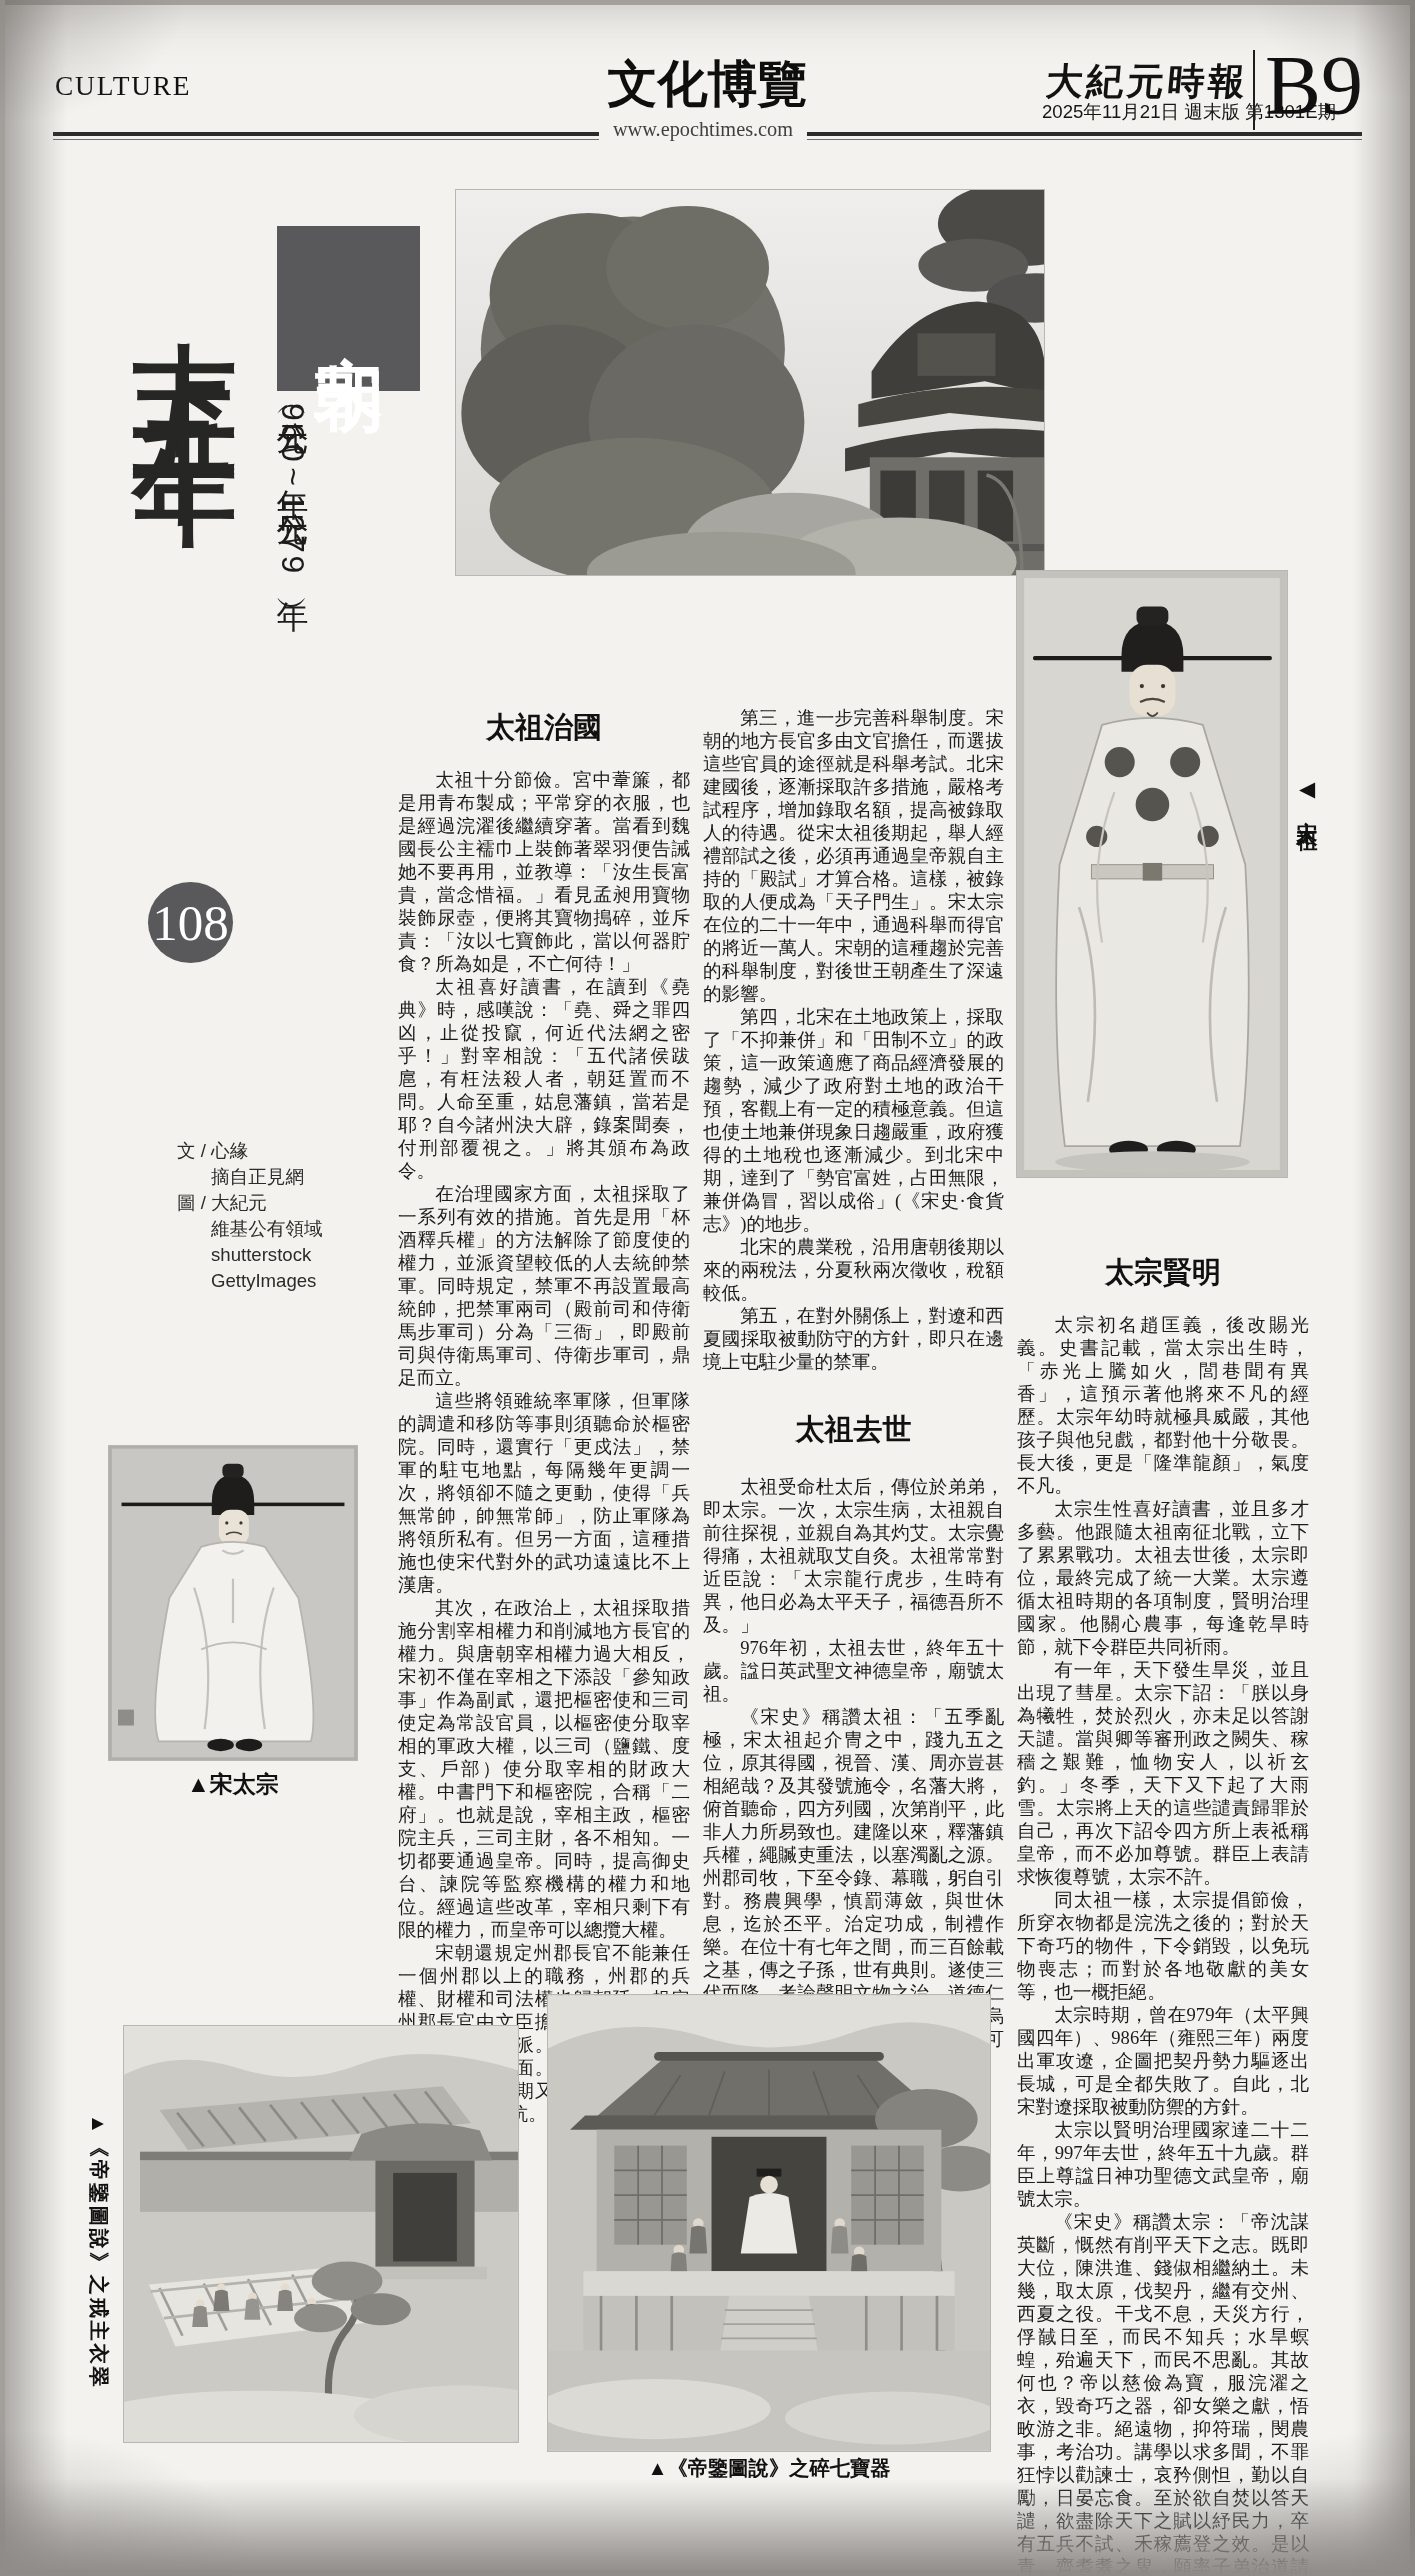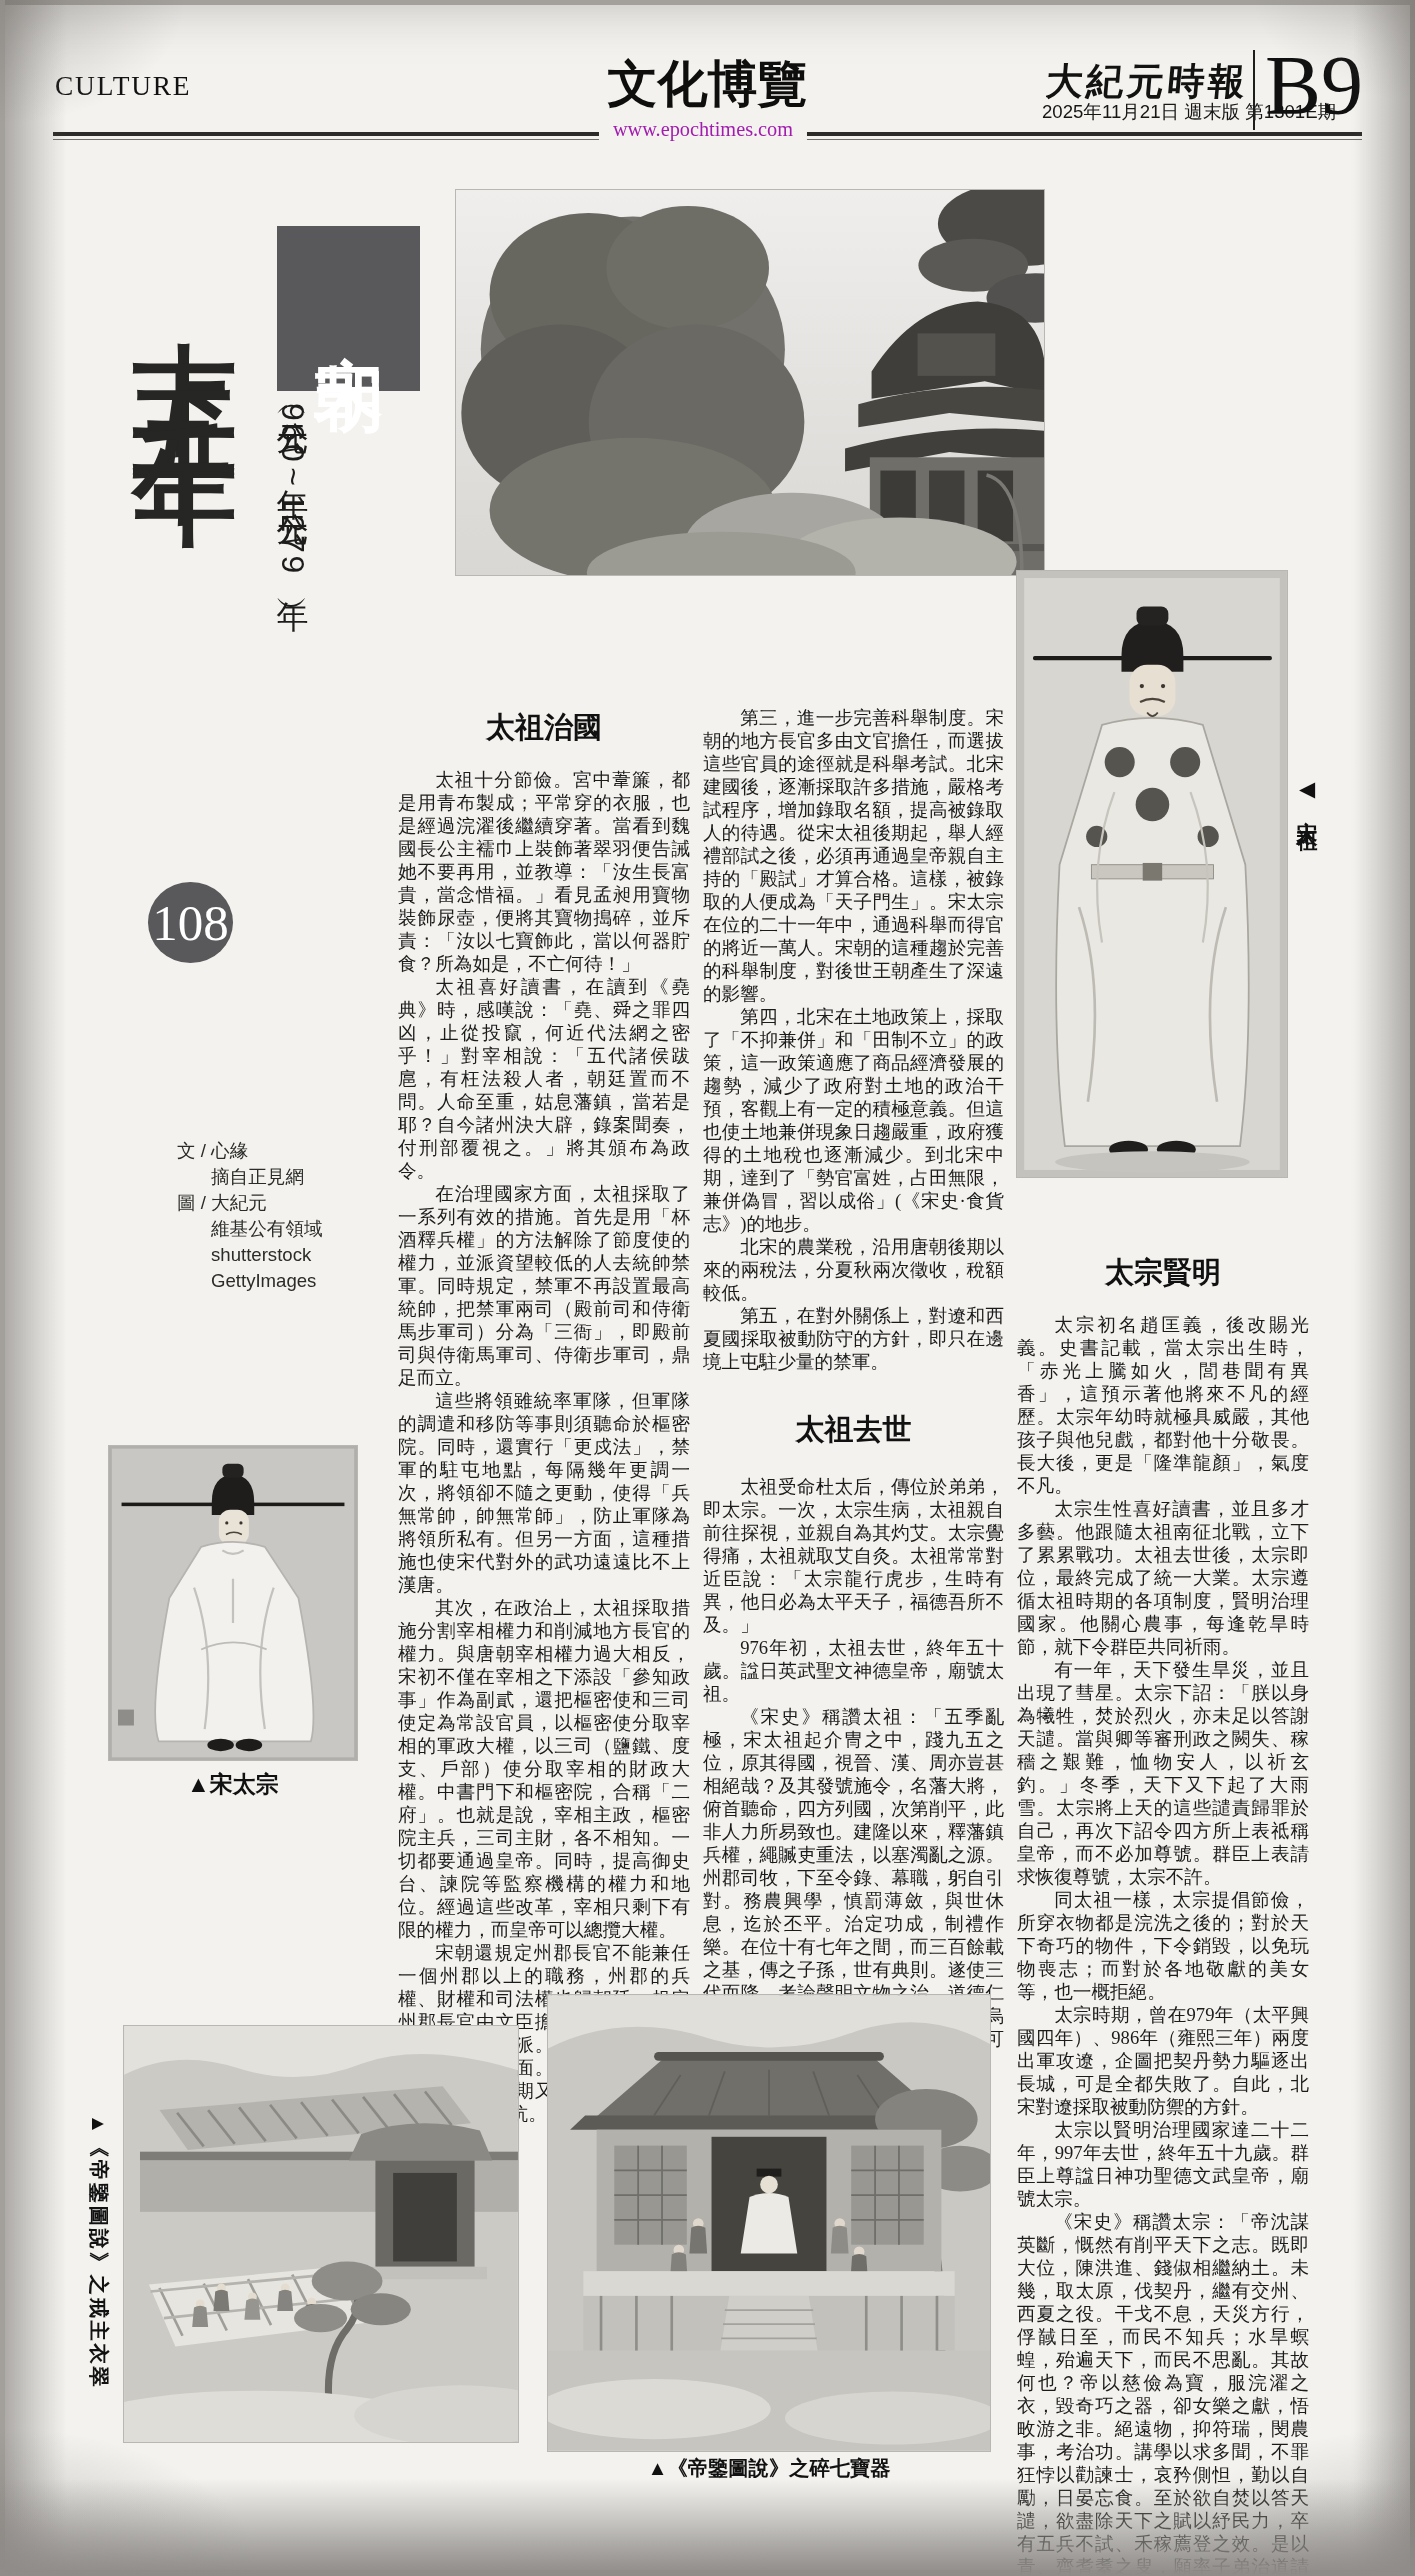--- a/index.html
+++ b/index.html
@@ -18,21 +18,21 @@
   .edge-right{position:absolute;right:0;top:0;width:62px;height:2576px;pointer-events:none;
       background:linear-gradient(270deg, rgba(105,101,97,.42), rgba(105,101,97,0));}
   .edge-bottom{position:absolute;left:0;bottom:0;width:1415px;height:97px;pointer-events:none;
       background:linear-gradient(0deg, #8f8c89, rgba(143,140,137,0));}
   .abs{position:absolute;}
   
   .culture{left:55px;top:71px;font-size:27.4px;letter-spacing:1.8px;color:#111;}
   .zh-banner{left:566px;top:51px;width:283px;text-align:center;font-size:50px;font-weight:900;color:#0e0e0d;}
   .rule{left:53px;top:132px;width:1309px;height:4.4px;background:#2c2b29;}
   .rule2{left:53px;top:139px;width:1309px;height:0.9px;background:#6f6e6b;}
-  .site-url{left:703px;top:118px;transform:translateX(-50%);font-size:20.3px;color:#a21caf;
+  .site-url{left:703px;top:118px;transform:translateX(-50%);font-size:20.3px;color:#404040;
             background:#f3f2ef;padding:0 14px;z-index:3;}
   .masthead{left:1046px;top:57px;font-size:37px;font-weight:900;letter-spacing:3.5px;
             transform:skewX(-5deg);color:#121211;}
   .dateline{left:1042px;top:99px;font-size:18.6px;font-family:"Liberation Sans","DejaVu Sans",sans-serif;color:#161615;}
   .pageno-divider{left:1253px;top:50px;width:1.8px;height:80px;background:#1d1d1c;}
   .pageno{left:1265px;top:37px;font-size:84px;color:#101010;}
   
   .dynasty-box{left:277px;top:226px;width:143px;height:165px;background:#59585a;
       display:flex;align-items:center;justify-content:center;}
   .dynasty-box span{writing-mode:vertical-rl;text-orientation:upright;color:#fff;

